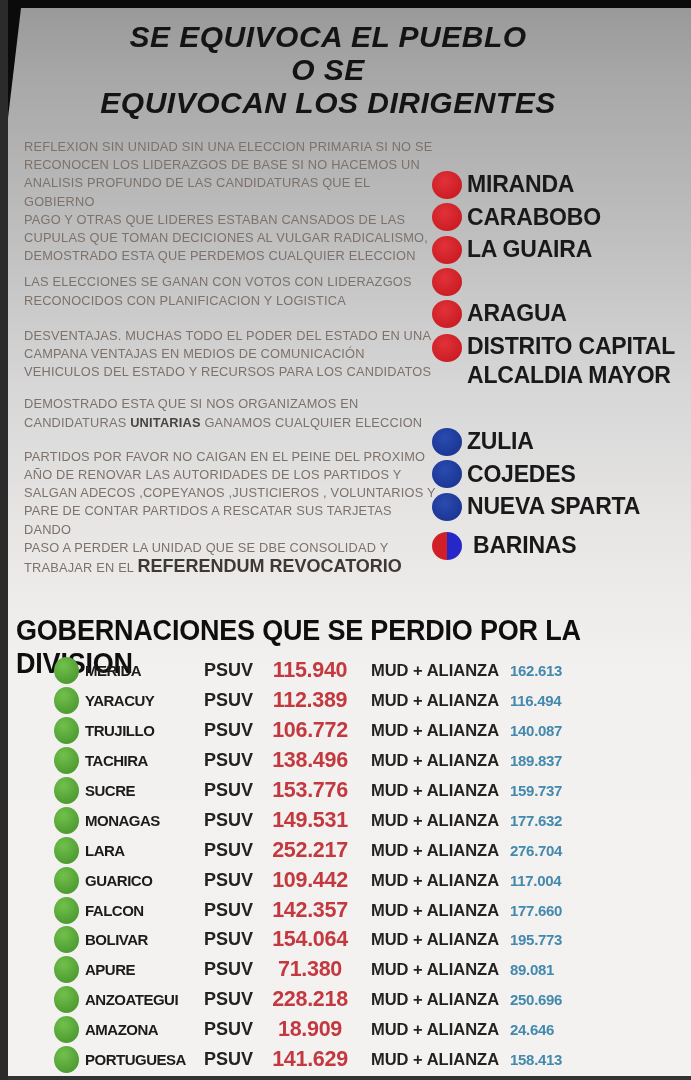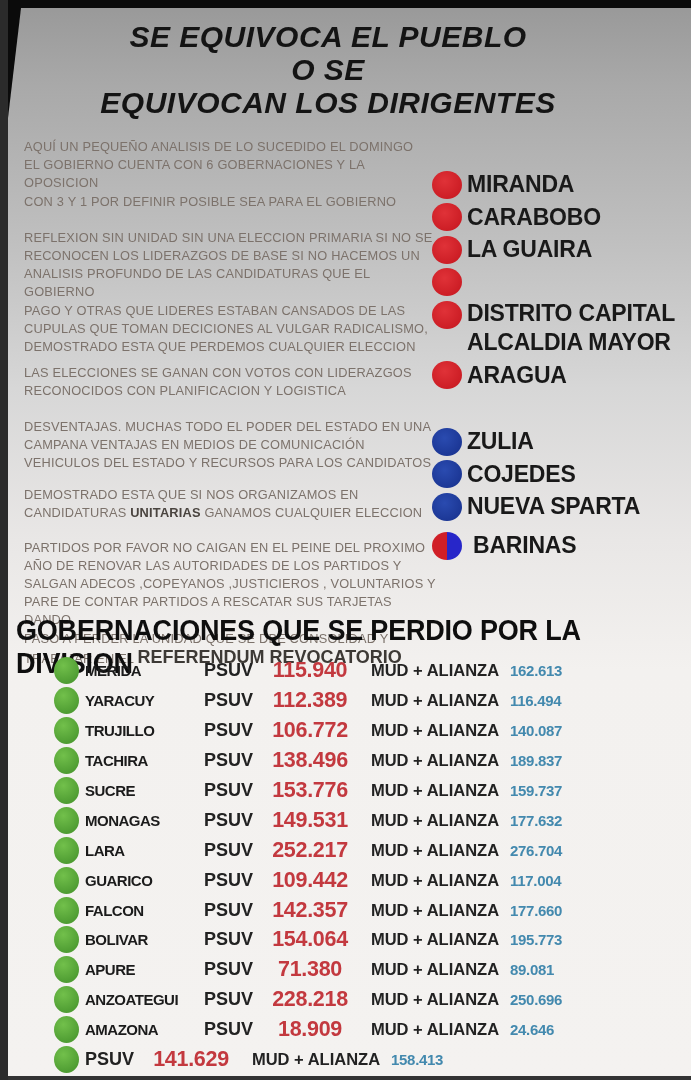--- a/index.html
+++ b/index.html
@@ -68,23 +68,20 @@
   <div class="right-edge"></div>
   <div class="bottom-edge"></div>
 
   <div class="title">
     <div class="tline">SE EQUIVOCA EL PUEBLO</div>
     <div class="tline">O SE</div>
     <div class="tline">EQUIVOCAN LOS DIRIGENTES</div>
   </div>
 
   <div class="intro">
-    <p class="gap18">AQUÍ UN PEQUEÑO ANALISIS DE LO SUCEDIDO EL DOMINGO
-EL GOBIERNO CUENTA CON 6 GOBERNACIONES Y LA OPOSICION
-CON 3 Y 1 POR DEFINIR POSIBLE SEA PARA EL GOBIERNO</p>
     <p class="gap8">REFLEXION SIN UNIDAD SIN UNA ELECCION PRIMARIA SI NO SE
 RECONOCEN LOS LIDERAZGOS DE BASE SI NO HACEMOS UN
 ANALISIS PROFUNDO DE LAS CANDIDATURAS QUE EL GOBIERNO
 PAGO Y OTRAS QUE LIDERES ESTABAN CANSADOS DE LAS
 CUPULAS QUE TOMAN DECICIONES AL VULGAR RADICALISMO,
 DEMOSTRADO ESTA QUE PERDEMOS CUALQUIER ELECCION</p>
     <p class="gap17">LAS ELECCIONES SE GANAN CON VOTOS CON LIDERAZGOS
 RECONOCIDOS CON PLANIFICACION Y LOGISTICA</p>
     <p class="gap14">DESVENTAJAS. MUCHAS TODO EL PODER DEL ESTADO EN UNA
 CAMPANA VENTAJAS EN MEDIOS DE COMUNICACIÓN
@@ -108,29 +105,29 @@
       <span class="dot red"></span>
       <span class="lbl">CARABOBO</span>
     </div>
     <div class="sitem">
       <span class="dot red"></span>
       <span class="lbl">LA GUAIRA</span>
     </div>
     <div class="sitem">
       <span class="dot red"></span>
     </div>
+    <div class="sitem">
+      <span class="dot red"></span>
+      <span class="lbl">ARAGUA</span>
+    </div>
     <div class="sitem twoline">
       <span class="dot red"></span>
       <span class="lbl">DISTRITO CAPITAL
 ALCALDIA MAYOR</span>
     </div>
-    <div class="sitem">
-      <span class="dot red"></span>
-      <span class="lbl">ARAGUA</span>
-    </div>
   </div>
 
   <div class="state-list opp-list">
     <div class="sitem">
       <span class="dot blue"></span>
       <span class="lbl">ZULIA</span>
     </div>
     <div class="sitem">
       <span class="dot blue"></span>
       <span class="lbl">COJEDES</span>
@@ -250,19 +247,20 @@
     <div class="row">
       <span class="gdot"></span>
       <span class="state">AMAZONA</span>
       <span class="plabel">PSUV</span>
       <span class="pval">18.909</span>
       <span class="mlabel">MUD + ALIANZA</span>
       <span class="mval">24.646</span>
     </div>
     <div class="row">
       <span class="gdot"></span>
+      <span class="state">PORTUGUESA</span>
       <span class="plabel">PSUV</span>
       <span class="pval">141.629</span>
       <span class="mlabel">MUD + ALIANZA</span>
       <span class="mval">158.413</span>
     </div>
   </div>
 </div>
 
 </body></html>

